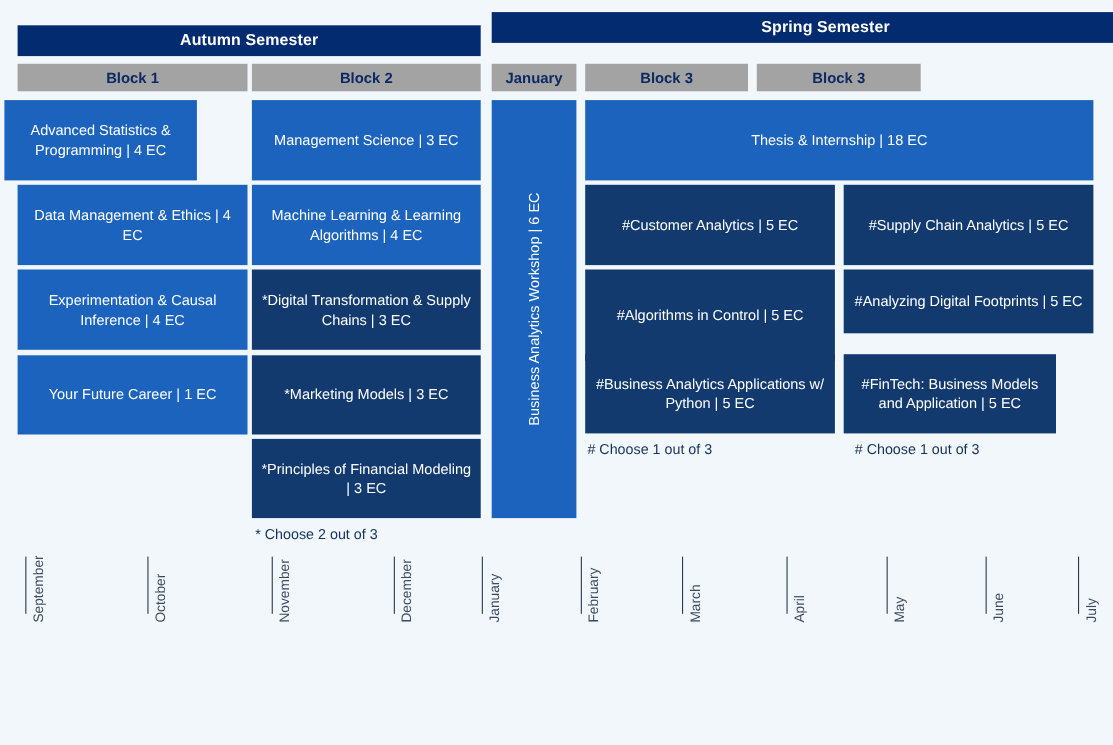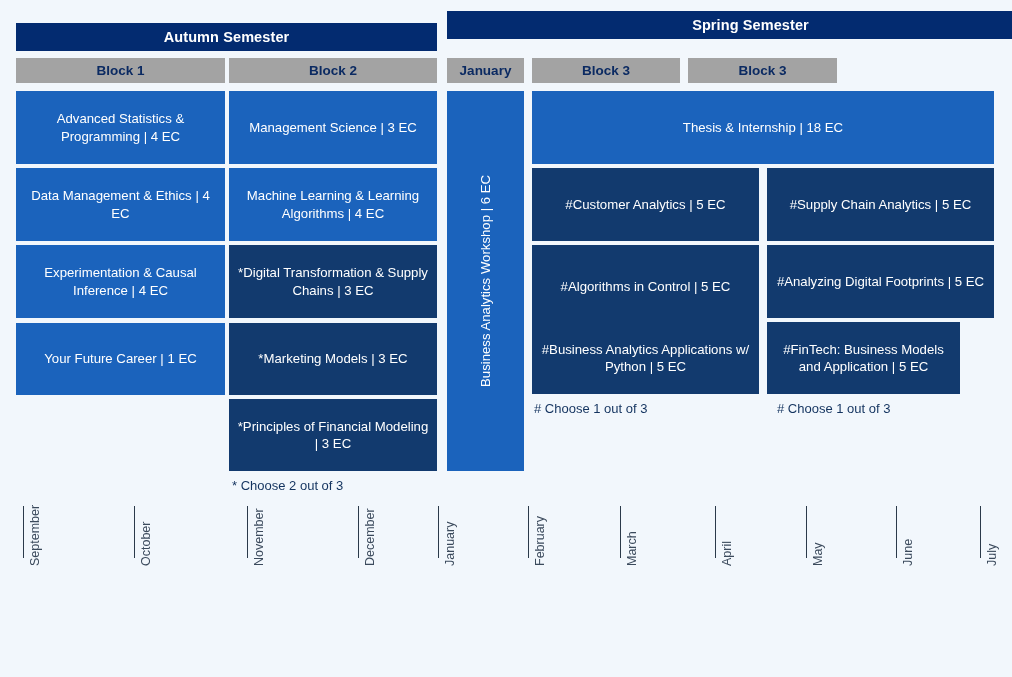--- a/index.html
+++ b/index.html
@@ -123,21 +123,21 @@
 
   <div class="abs block-bar" style="left:532px; top:58px; width:148px; height:25px;">
     <span>Block 3</span>
   </div>
 
   <div class="abs block-bar" style="left:688px; top:58px; width:149px; height:25px;">
     <span>Block 3</span>
   </div>
 
 
-  <div class="abs card core" style="left:16px; top:91px; width:209px; height:73px;">
+  <div class="abs card core" style="left:4px; top:91px; width:175px; height:73px;">
     <span class="card-text">Advanced Statistics &amp; Programming | 4 EC</span>
   </div>
 
   <div class="abs card core" style="left:16px; top:168px; width:209px; height:73px;">
     <span class="card-text">Data Management &amp; Ethics | 4 EC</span>
   </div>
 
   <div class="abs card core" style="left:16px; top:245px; width:209px; height:73px;">
     <span class="card-text">Experimentation &amp; Causal Inference | 4 EC</span>
   </div>
@@ -183,21 +183,21 @@
   </div>
 
   <div class="abs card elective" style="left:532px; top:322px; width:227px; height:72px;">
     <span class="card-text">#Business Analytics Applications w/ Python | 5 EC</span>
   </div>
 
   <div class="abs card elective" style="left:767px; top:168px; width:227px; height:73px;">
     <span class="card-text">#Supply Chain Analytics | 5 EC</span>
   </div>
 
-  <div class="abs card elective" style="left:767px; top:245px; width:227px; height:73px;">
+  <div class="abs card elective" style="left:767px; top:245px; width:227px; height:58px;">
     <span class="card-text">#Analyzing Digital Footprints | 5 EC</span>
   </div>
 
   <div class="abs card elective" style="left:767px; top:322px; width:193px; height:72px;">
     <span class="card-text">#FinTech: Business Models and Application | 5 EC</span>
   </div>
 
   <div class="abs footnote" style="left:232px; top:476px; height:18px;">
     <span>* Choose 2 out of 3</span>
   </div>

